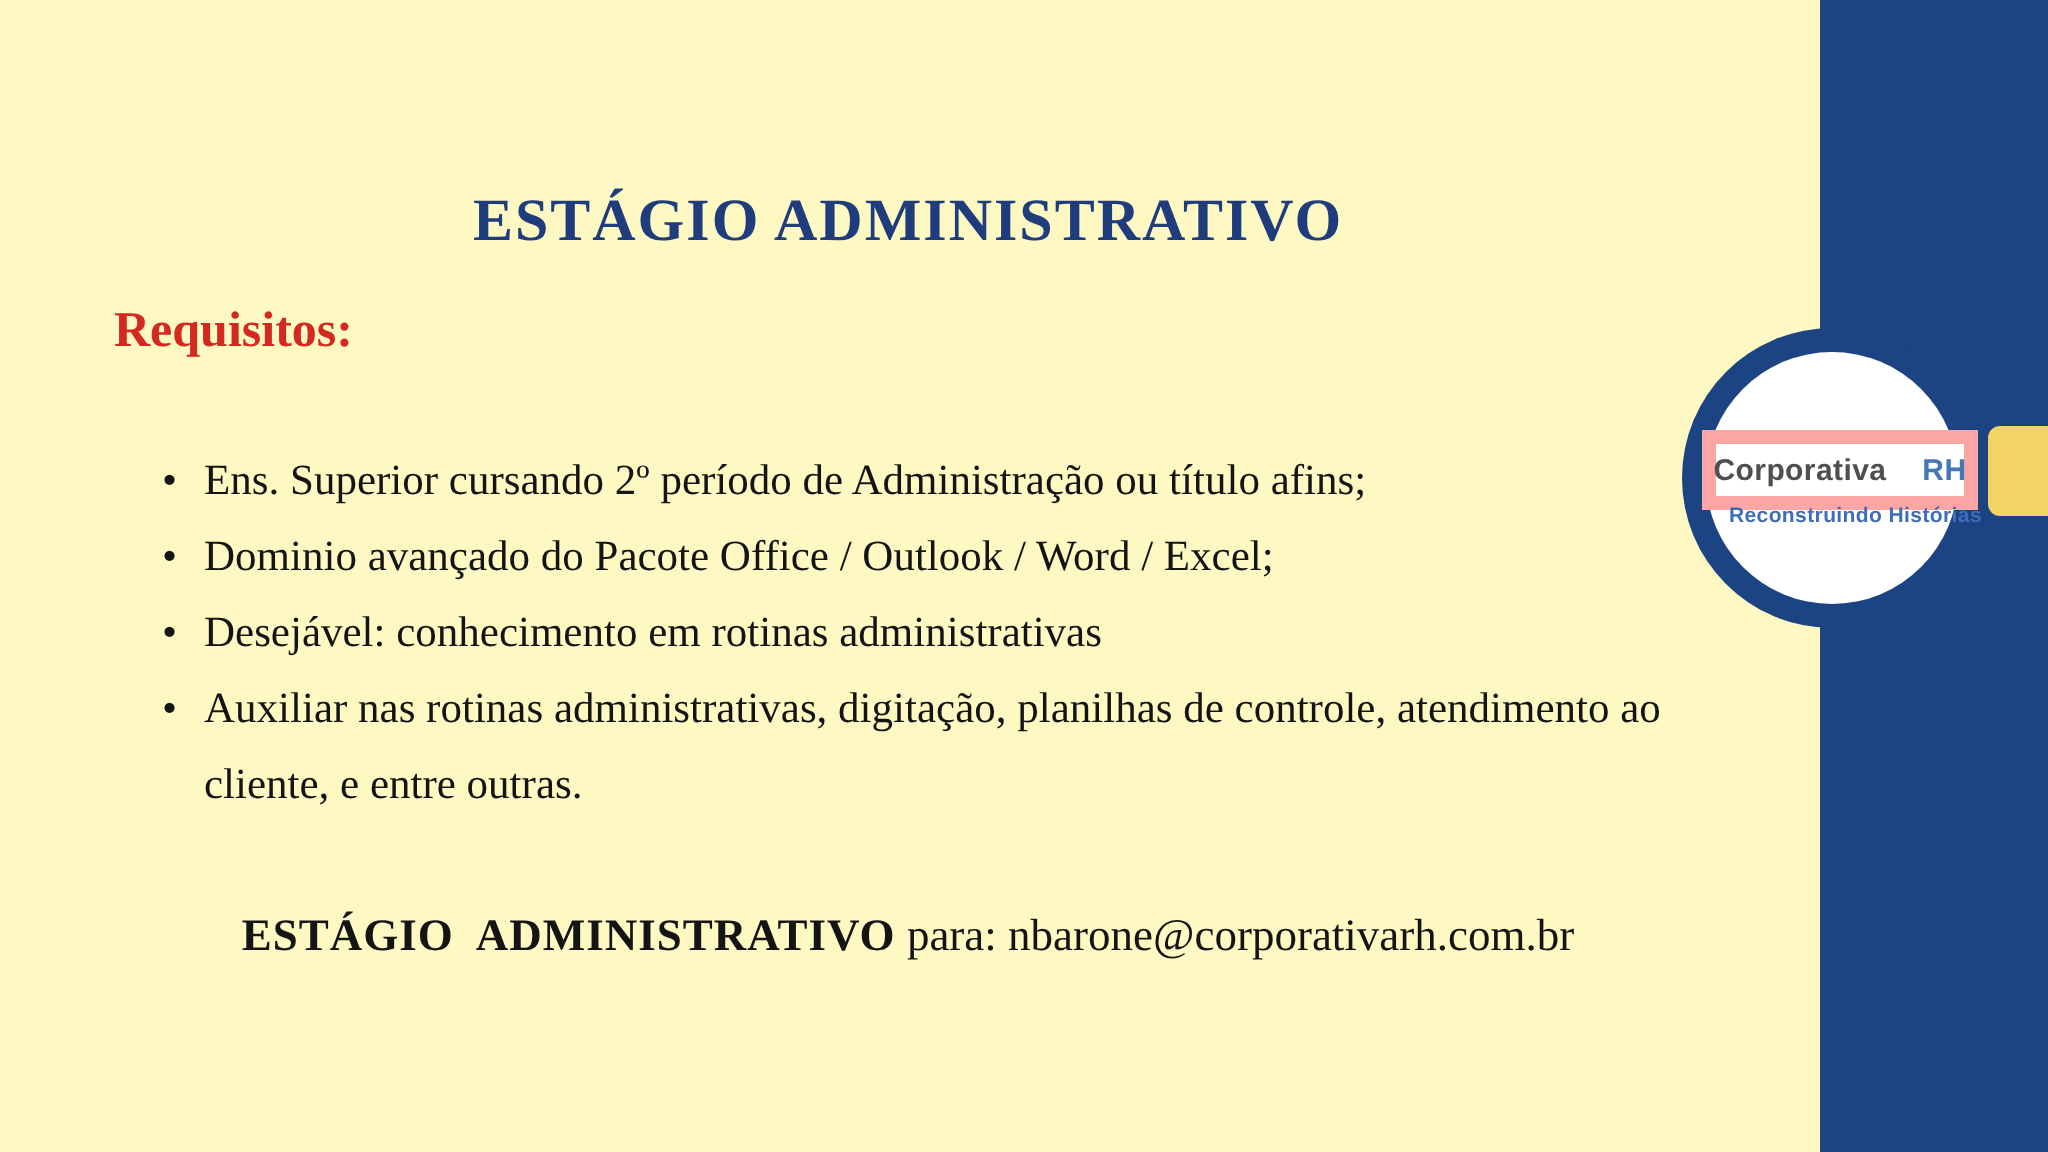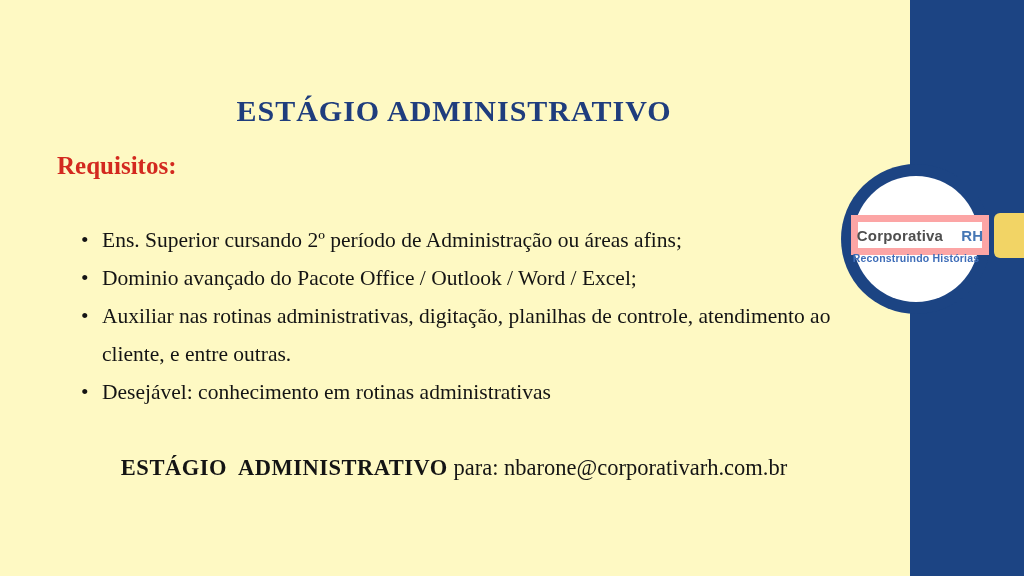--- a/index.html
+++ b/index.html
@@ -59,21 +59,21 @@
     font-weight: bold;
     letter-spacing: 0.2px;
     white-space: nowrap;
   }
   .logo-primary { color: var(--logo_primary_gray, #4f4f4f); }
   .logo-accent  { color: var(--logo_accent_blue, #4577b5); margin-left: 18px; }
   .logo-tagline {
     position: absolute;
     left: 0; top: 88px;
     width: 150px;
-    text-align: center;
+    text-align: right;
     font-family: "Liberation Sans", sans-serif;
     font-size: 10.5px;
     font-weight: bold;
     color: var(--tagline_blue, #3f6db8);
     letter-spacing: 0.2px;
   }
 
   
   .title {
     position: absolute;
@@ -127,24 +127,24 @@
 </head>
 <body>
 
 <div class="canvas">
 
   <h1 class="title">ESTÁGIO ADMINISTRATIVO</h1>
 
   <h2 class="req-heading">Requisitos:</h2>
 
   <ul class="req-list">
-    <li>Ens. Superior cursando 2º período de Administração ou áreas afins;</li>
+    <li>Ens. Superior cursando 2º período de Administração ou título afins;</li>
     <li>Dominio avançado do Pacote Office / Outlook / Word / Excel;</li>
+    <li>Desejável: conhecimento em rotinas administrativas</li>
     <li>Auxiliar nas rotinas administrativas, digitação, planilhas de controle, atendimento ao cliente, e entre outras.</li>
-    <li>Desejável: conhecimento em rotinas administrativas</li>
   </ul>
 
   <div class="cta">
     <div>
       <span class="cta-bold pre">ESTÁGIO  ADMINISTRATIVO</span><span class="pre"> para: </span><span class="pre">nbarone@corporativarh.com.br</span>
     </div>
   </div>
 
   <div class="side-bar"></div>
   <div class="yellow-tab"></div>

